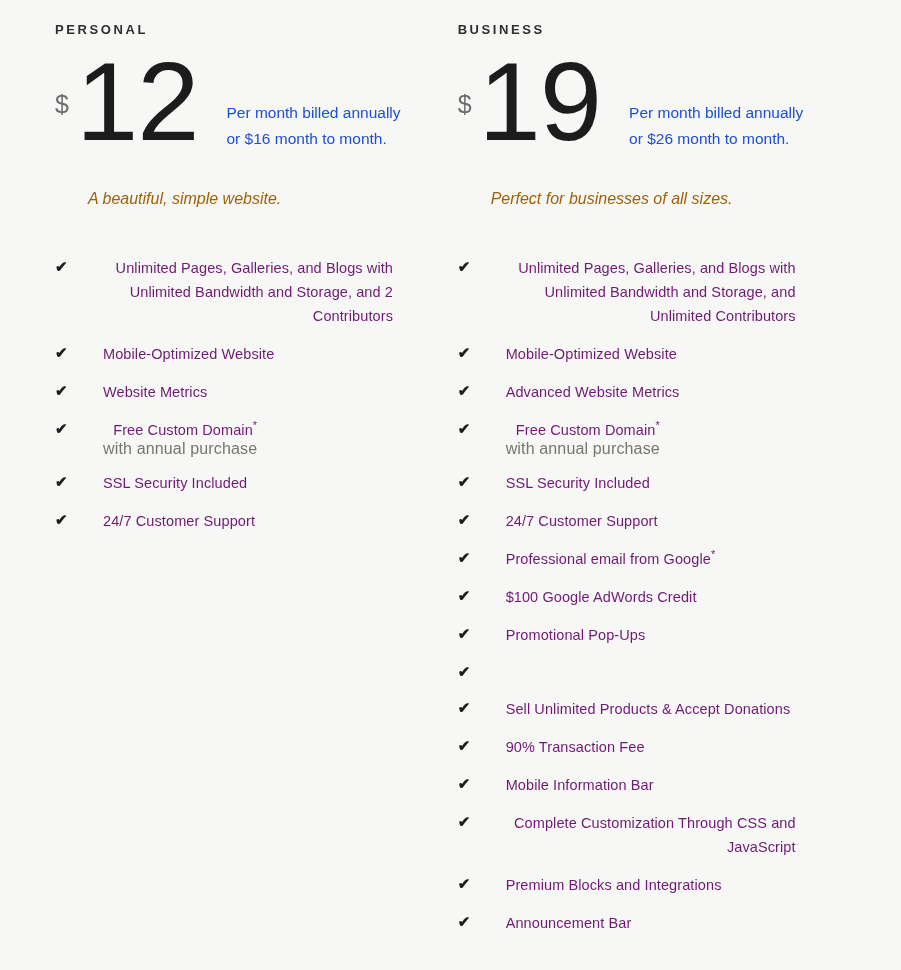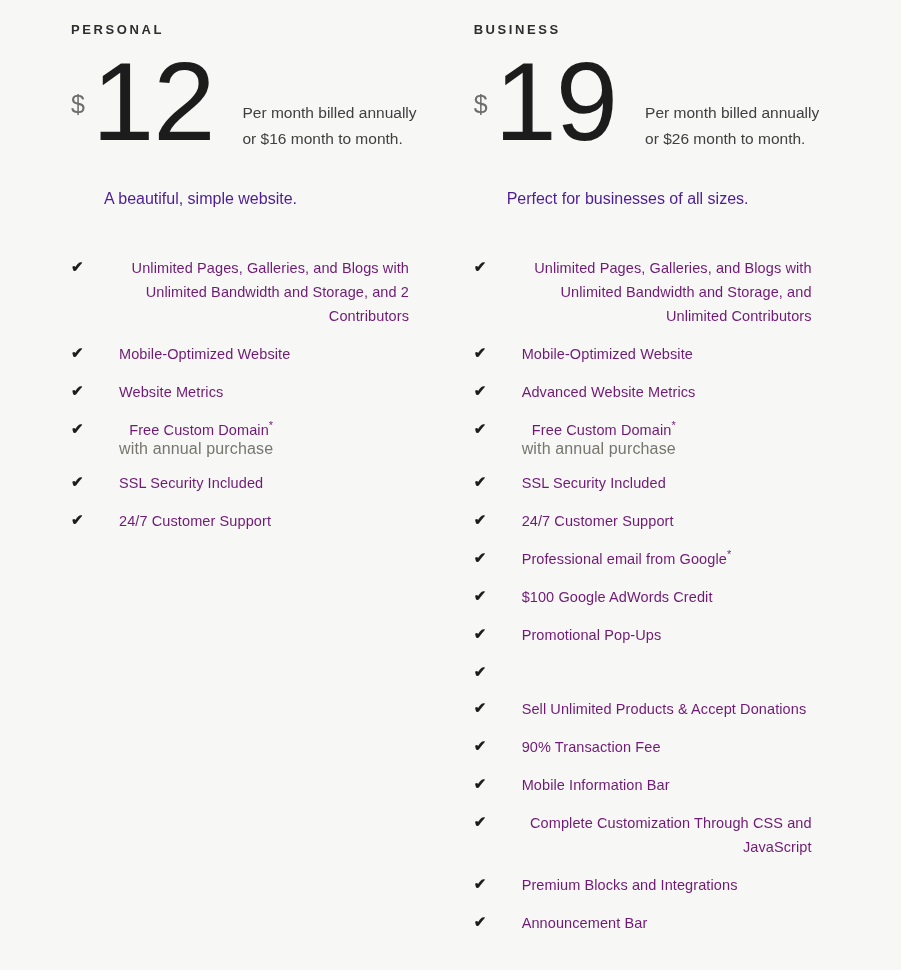--- a/index.html
+++ b/index.html
@@ -12,21 +12,20 @@
     background: #f7f7f6;
     font-family: "Liberation Sans", sans-serif;
     color: #3c3c3c;
     overflow: hidden;
   }
   .pricing-wrap {
     position: relative;
     width: 808px;
     height: 970px;
     display: flex;
-    padding-left: 16px;
   }
   .plan {
     position: relative;
     box-sizing: border-box;
   }
   .plan-personal {
     width: 450px;
     padding-left: 55px;
     padding-top: 22px;
   }
@@ -63,33 +62,34 @@
     line-height: 104px;
     letter-spacing: -1px;
     color: #1c1c1c;
     margin-top: -4px;
     font-family: "Liberation Sans", sans-serif;
     -webkit-text-stroke: 0px;
   }
   .price-note {
     font-size: 15.5px;
     line-height: 26px;
-    color: #404040;
+    color: #1d4ed8;
     margin-top: 46px;
     margin-left: 28px;
     max-width: 195px;
     font-weight: 400;
   }
   .tagline {
     font-size: 16px;
     line-height: 26px;
-    color: #4c1d95;
+    color: #a16207;
     margin-top: 22px;
     margin-left: 33px;
     max-width: 250px;
+    font-style: italic;
   }
   .feature-list {
     list-style: none;
     margin: 0;
     padding: 0;
     margin-top: 44px;
   }
   .plan-personal .feature-list { margin-top: 44px; }
   .plan-business .feature-list { margin-top: 44px; }
   .feature-item {

